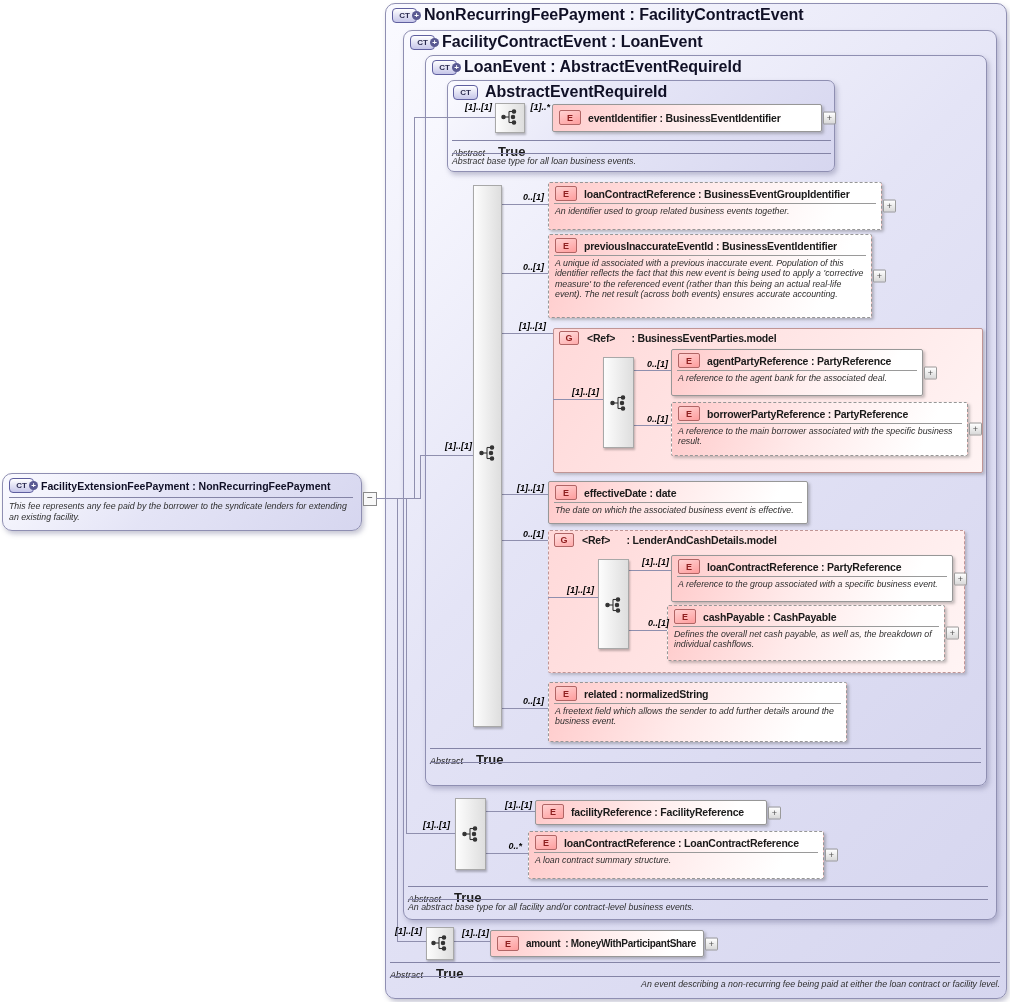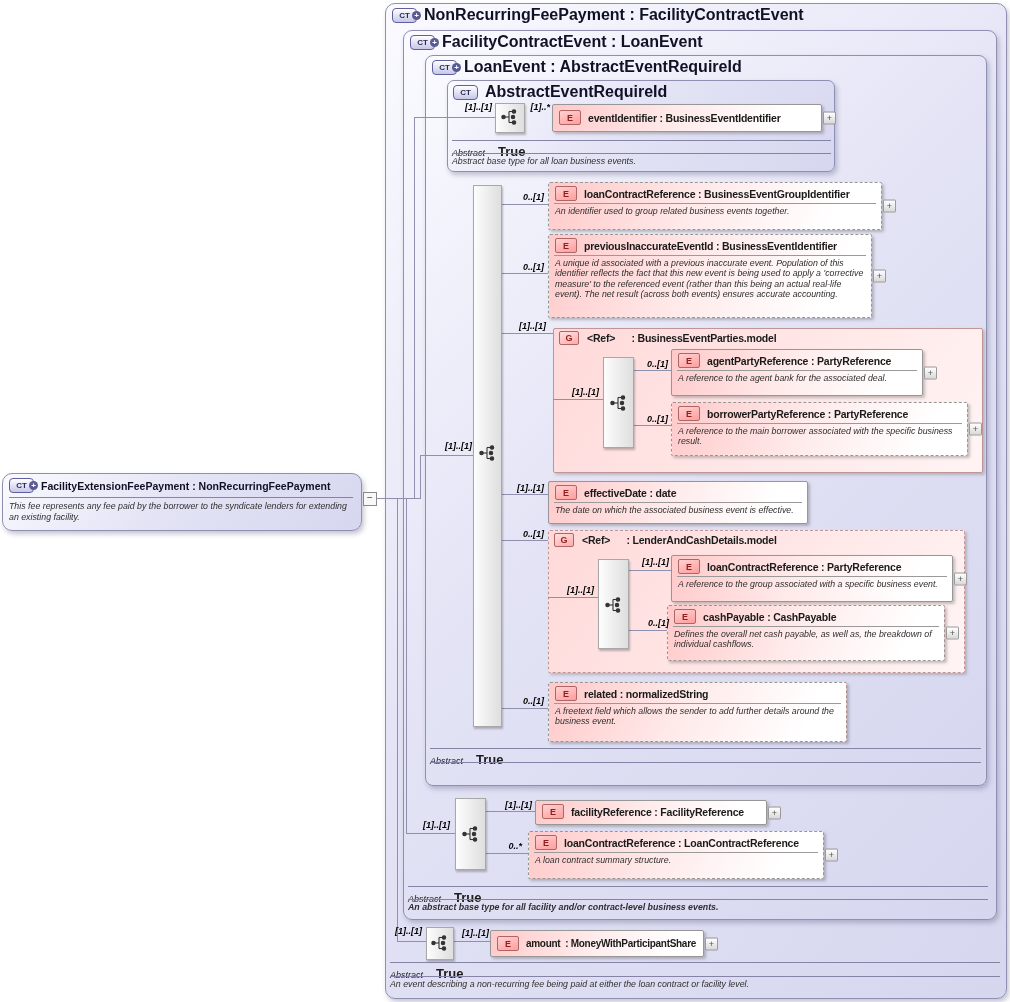--- a/index.html
+++ b/index.html
@@ -330,20 +330,20 @@
   <div class="hr-sep" style="left:452px;top:153px;width:379px;"></div>
   <div class="box-desc" style="left:452px;top:156px;width:370px;">Abstract base type for all loan business events.</div>
 
   <div class="hr-sep" style="left:430px;top:748px;width:551px;"></div>
   <div class="abs-row" style="left:430px;top:750px;"><span class="abs-label">Abstract</span><span class="abs-value">True</span></div>
   <div class="hr-sep" style="left:430px;top:762px;width:551px;"></div>
 
   <div class="hr-sep" style="left:408px;top:886px;width:580px;"></div>
   <div class="abs-row" style="left:408px;top:888px;"><span class="abs-label">Abstract</span><span class="abs-value">True</span></div>
   <div class="hr-sep" style="left:408px;top:899px;width:580px;"></div>
-  <div class="box-desc" style="left:408px;top:902px;width:580px;font-weight:bold;">An abstract base type for all facility and/or contract-level business events.</div>
+  <div class="box-desc" style="left:408px;top:902px;width:580px;">An abstract base type for all facility and/or contract-level business events.</div>
 
   <div class="hr-sep" style="left:390px;top:962px;width:610px;"></div>
   <div class="abs-row" style="left:390px;top:964px;"><span class="abs-label">Abstract</span><span class="abs-value">True</span></div>
   <div class="hr-sep" style="left:390px;top:976px;width:610px;"></div>
-  <div class="box-desc" style="left:390px;top:979px;width:610px;">An event describing a non-recurring fee being paid at either the loan contract or facility level.</div>
+  <div class="box-desc" style="left:390px;top:979px;width:610px;text-align:right;">An event describing a non-recurring fee being paid at either the loan contract or facility level.</div>
 
 </div>
 
 </body></html>

